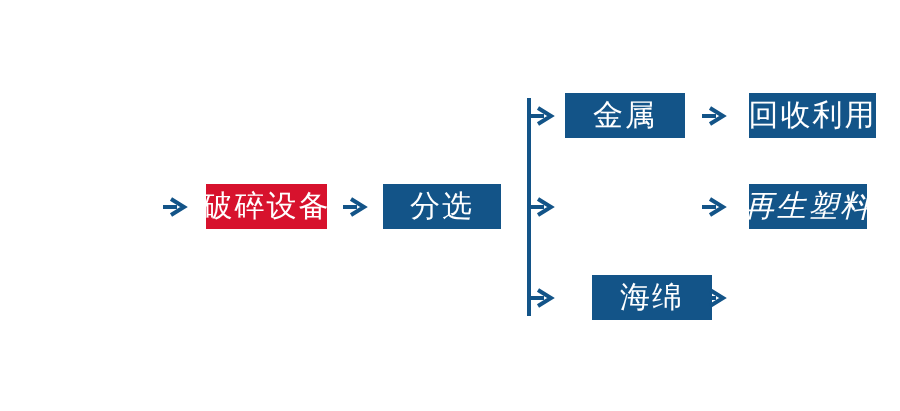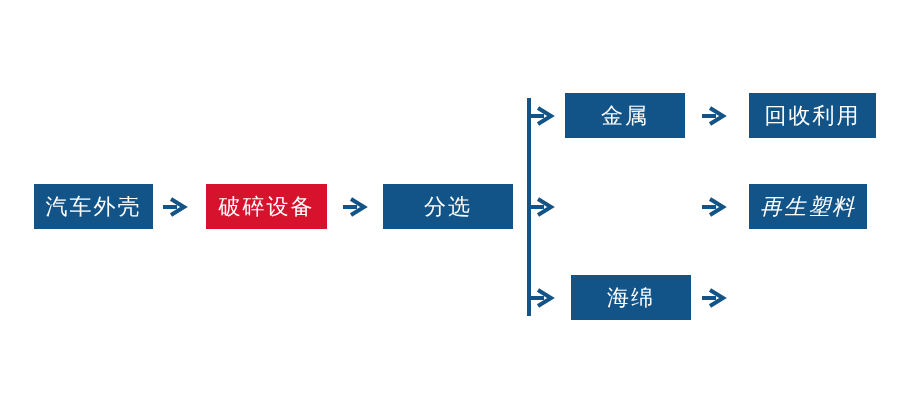--- a/index.html
+++ b/index.html
@@ -18,21 +18,21 @@
     font-family: "DejaVu Sans", "Liberation Sans", sans-serif;
     overflow: hidden;
   }
   .node {
     position: absolute;
     height: 45px;
     display: flex;
     align-items: center;
     justify-content: center;
     color: var(--text_white);
-    font-size: 22px;
+    font-size: 30px;
     letter-spacing: 2px;
     white-space: nowrap;
   }
   .node.blue { background: var(--box_blue); }
   .node.red  { background: var(--box_red); }
   .arrow {
     position: absolute;
     width: 26px;
     height: 20px;
   }
@@ -49,35 +49,34 @@
     width: 4px;
     height: 218px;
     background: var(--box_blue);
   }
 </style>
 </head>
 <body>
 
 <div class="canvas">
 
-  <div class="node blue" style="left:34px;  top:184px; width:119px;">汽车外壳</div>
 
   <svg class="arrow" style="left:162px; top:197px;" viewBox="0 0 26 20">
     <path d="M1 10 H15"></path>
       <path d="M9 2 L22 10 L9 18"></path>
   </svg>
 
   <div class="node red" style="left:206px; top:184px; width:121px;">破碎设备</div>
 
   <svg class="arrow" style="left:342px; top:197px;" viewBox="0 0 26 20">
     <path d="M1 10 H15"></path>
       <path d="M9 2 L22 10 L9 18"></path>
   </svg>
 
-  <div class="node blue" style="left:383px; top:184px; width:130px;">分选</div>
+  <div class="node blue" style="left:383px; top:184px; width:118px;">分选</div>
 
   <div class="vline"></div>
 
   <svg class="arrow" style="left:529px; top:106px;" viewBox="0 0 26 20">
     <path d="M1 10 H15"></path>
       <path d="M9 2 L22 10 L9 18"></path>
   </svg>
   <svg class="arrow" style="left:529px; top:197px;" viewBox="0 0 26 20">
     <path d="M1 10 H15"></path>
       <path d="M9 2 L22 10 L9 18"></path>
@@ -93,19 +92,19 @@
       <path d="M9 2 L22 10 L9 18"></path>
   </svg>
   <div class="node blue" style="left:749px; top:93px; width:127px;">回收利用</div>
 
   <svg class="arrow" style="left:701px; top:197px;" viewBox="0 0 26 20">
     <path d="M1 10 H15"></path>
       <path d="M9 2 L22 10 L9 18"></path>
   </svg>
   <div class="node blue" style="left:749px; top:184px; width:118px;font-style:italic;">再生塑料</div>
 
-  <div class="node blue" style="left:571px; top:275px; width:120px;">海绵</div>
+  <div class="node blue" style="left:592px; top:275px; width:120px;">海绵</div>
   <svg class="arrow" style="left:701px; top:288px;" viewBox="0 0 26 20">
     <path d="M1 10 H15"></path>
       <path d="M9 2 L22 10 L9 18"></path>
   </svg>
 
 </div>
 
 </body></html>

